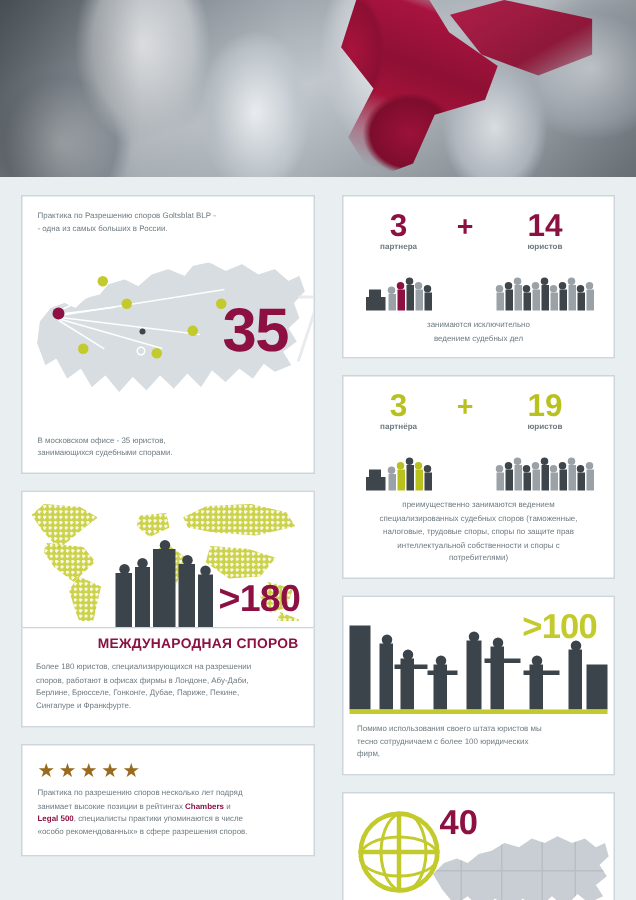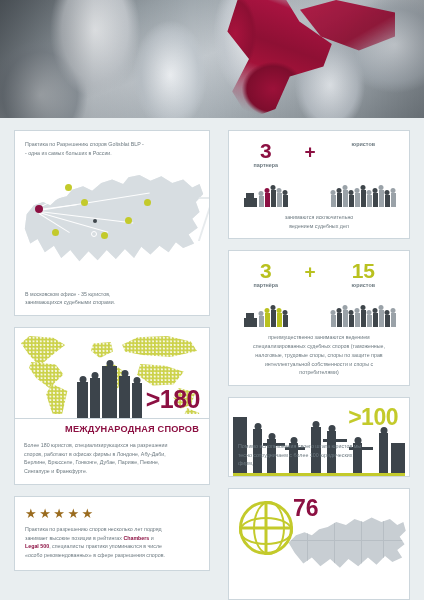--- a/index.html
+++ b/index.html
@@ -156,21 +156,21 @@
   }
   .team-title {
     text-align:right; padding:5px 10px 7px; font-size:9.2px; font-weight:700;
     color:#8c1042; letter-spacing:.2px;
   }
 
   
   .stars { font-size:13px; color:#9a6b1e; letter-spacing:2.5px; margin-bottom:4px; }
 
   
-  .office-panel { height:80px; position:relative; }
+  .office-panel { height:120px; position:relative; }
   .office-stage { position:absolute; left:4px; top:4px; right:4px; height:74px; }
   .floor { position:absolute; left:0; right:0; bottom:0; height:3px; background:#c3ca2b; }
   .big100 {
     position:absolute; right:7px; top:2px; font-size:23px; font-weight:700;
     color:#c3ca2b; letter-spacing:-.5px;
   }
   .o-fig { position:absolute; bottom:3px; background:#3c444b; }
   .o-fig.head::before{ content:""; position:absolute; left:50%; transform:translateX(-50%); top:-6px; width:7px; height:7px; border-radius:50%; background:#3c444b; }
 
   
@@ -240,20 +240,21 @@
         <div class="dot green" style="left:50px;top:27px;"></div>
         <div class="dot green" style="left:66px;top:42px;"></div>
         <div class="dot green" style="left:129px;top:42px;"></div>
         <div class="dot green" style="left:110px;top:60px;"></div>
         <div class="dot green" style="left:86px;top:75px;"></div>
         <div class="dot green" style="left:37px;top:72px;"></div>
         <div class="dot black" style="left:78px;top:62px;"></div>
         <div class="dot ring" style="left:76px;top:74px;"></div>
 
         <div class="chev"></div>
+        <div class="big35">35</div>
       </div>
 
       <div class="map-txt-bot">
         <div class="cap">В московском офисе - 35 юристов,</div>
         <div class="cap">занимающихся судебными спорами.</div>
       </div>
     </div>
 
     <div class="panel world-panel">
       <div class="world-bg">
@@ -305,20 +306,21 @@
   <div class="col-r">
 
     <div class="panel stat-panel">
       <div class="stat-row">
         <div class="stat-col">
           <div class="stat-num maroon">3</div>
           <div class="stat-lbl">партнера</div>
         </div>
         <div class="plus">+</div>
         <div class="stat-col wide">
+          <div class="stat-num maroon">14</div>
           <div class="stat-lbl">юристов</div>
         </div>
       </div>
       <div class="stat-row" style="align-items:flex-end;gap:11px;margin-top:4px;">
         <div class="stat-col">
           <div class="icon-strip">
             <div class="ppl">
               <div class="desk"></div>
               <div class="p lite low" style="height:11px;"></div>
               <div class="p maroon mid"></div>
@@ -354,21 +356,21 @@
     </div>
 
     <div class="panel stat-panel">
       <div class="stat-row">
         <div class="stat-col">
           <div class="stat-num green">3</div>
           <div class="stat-lbl">партнёра</div>
         </div>
         <div class="plus green">+</div>
         <div class="stat-col wide">
-          <div class="stat-num green">15</div>
+          <div class="stat-num green">19</div>
           <div class="stat-lbl">юристов</div>
         </div>
       </div>
       <div class="stat-row" style="align-items:flex-end;gap:11px;margin-top:4px;">
         <div class="stat-col">
           <div class="icon-strip">
             <div class="ppl">
               <div class="desk"></div>
               <div class="p lite low" style="height:11px;"></div>
               <div class="p olive mid"></div>
@@ -436,17 +438,17 @@
         <i style="left:18%;top:0;width:1px;height:100%;"></i>
         <i style="left:40%;top:0;width:1px;height:100%;"></i>
         <i style="left:62%;top:0;width:1px;height:100%;"></i>
         <i style="left:80%;top:0;width:1px;height:100%;"></i>
         <i style="left:0;top:44%;width:100%;height:1px;"></i>
       </div>
       <div class="globe">
         <span class="g-ell a"></span>
         <span class="g-ell b"></span>
       </div>
-      <div class="big65">76</div>
+      <div class="big65">40</div>
     </div>
 
   </div>
 </div>
 
 </body></html>

